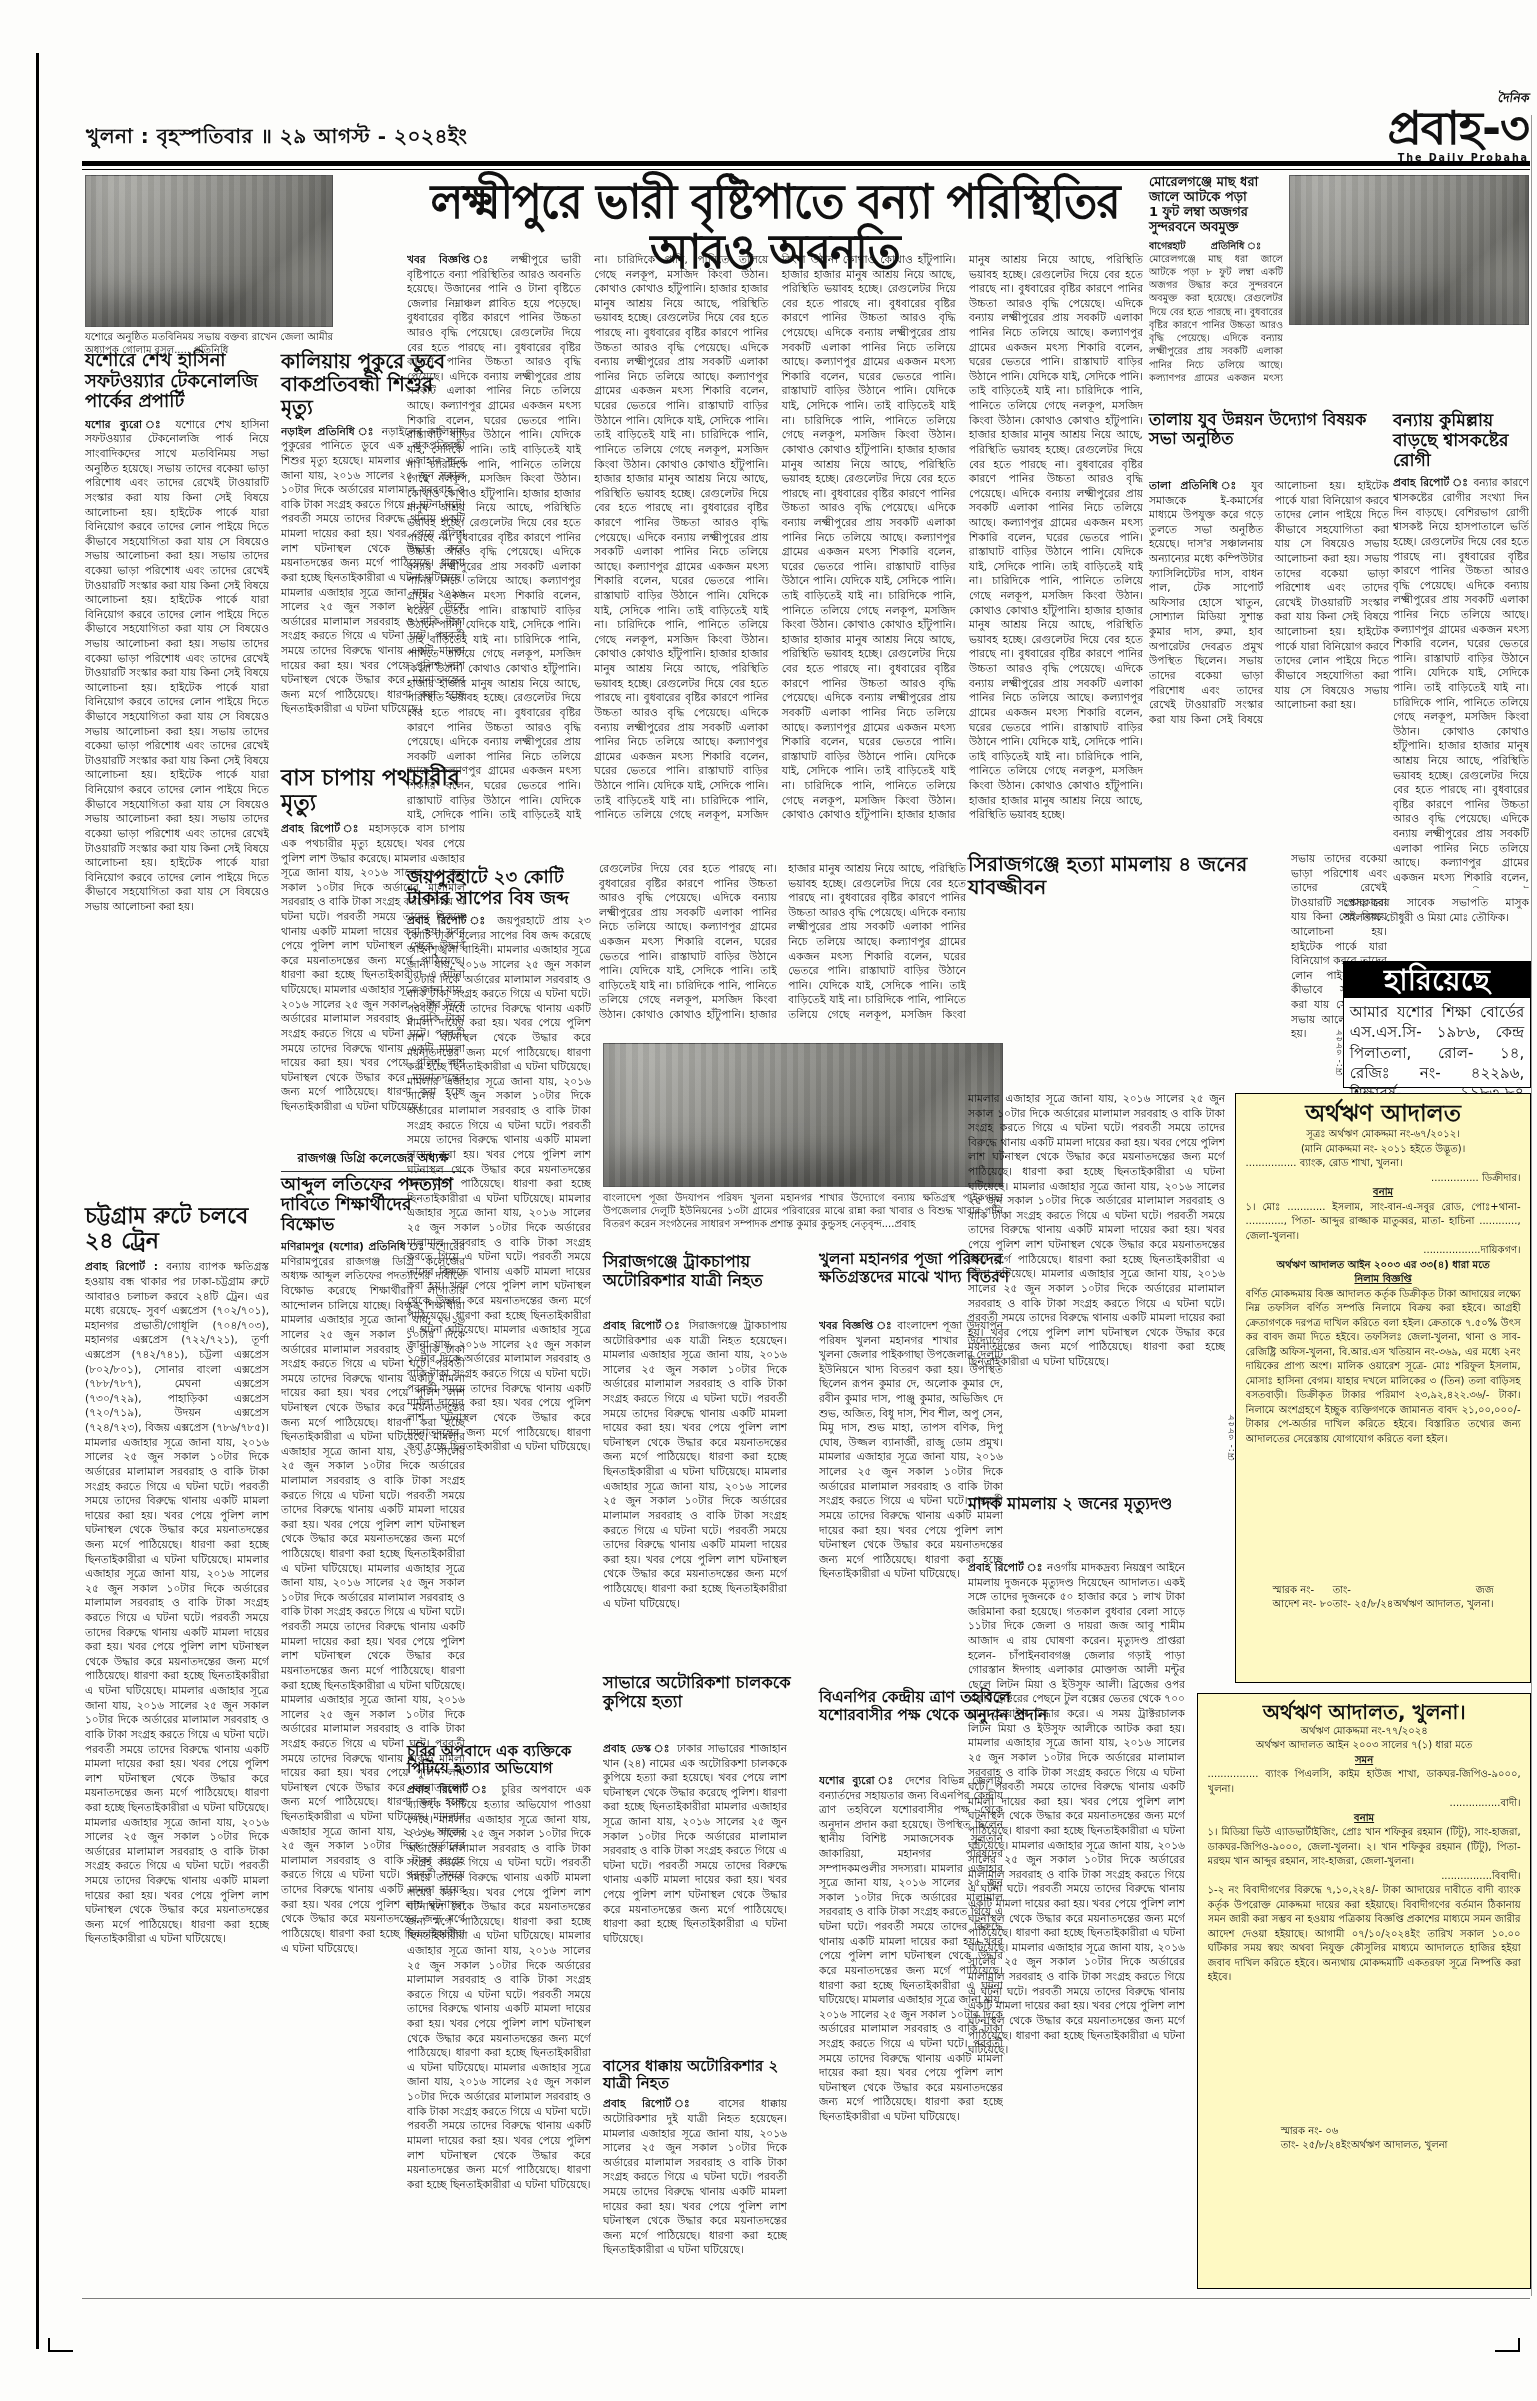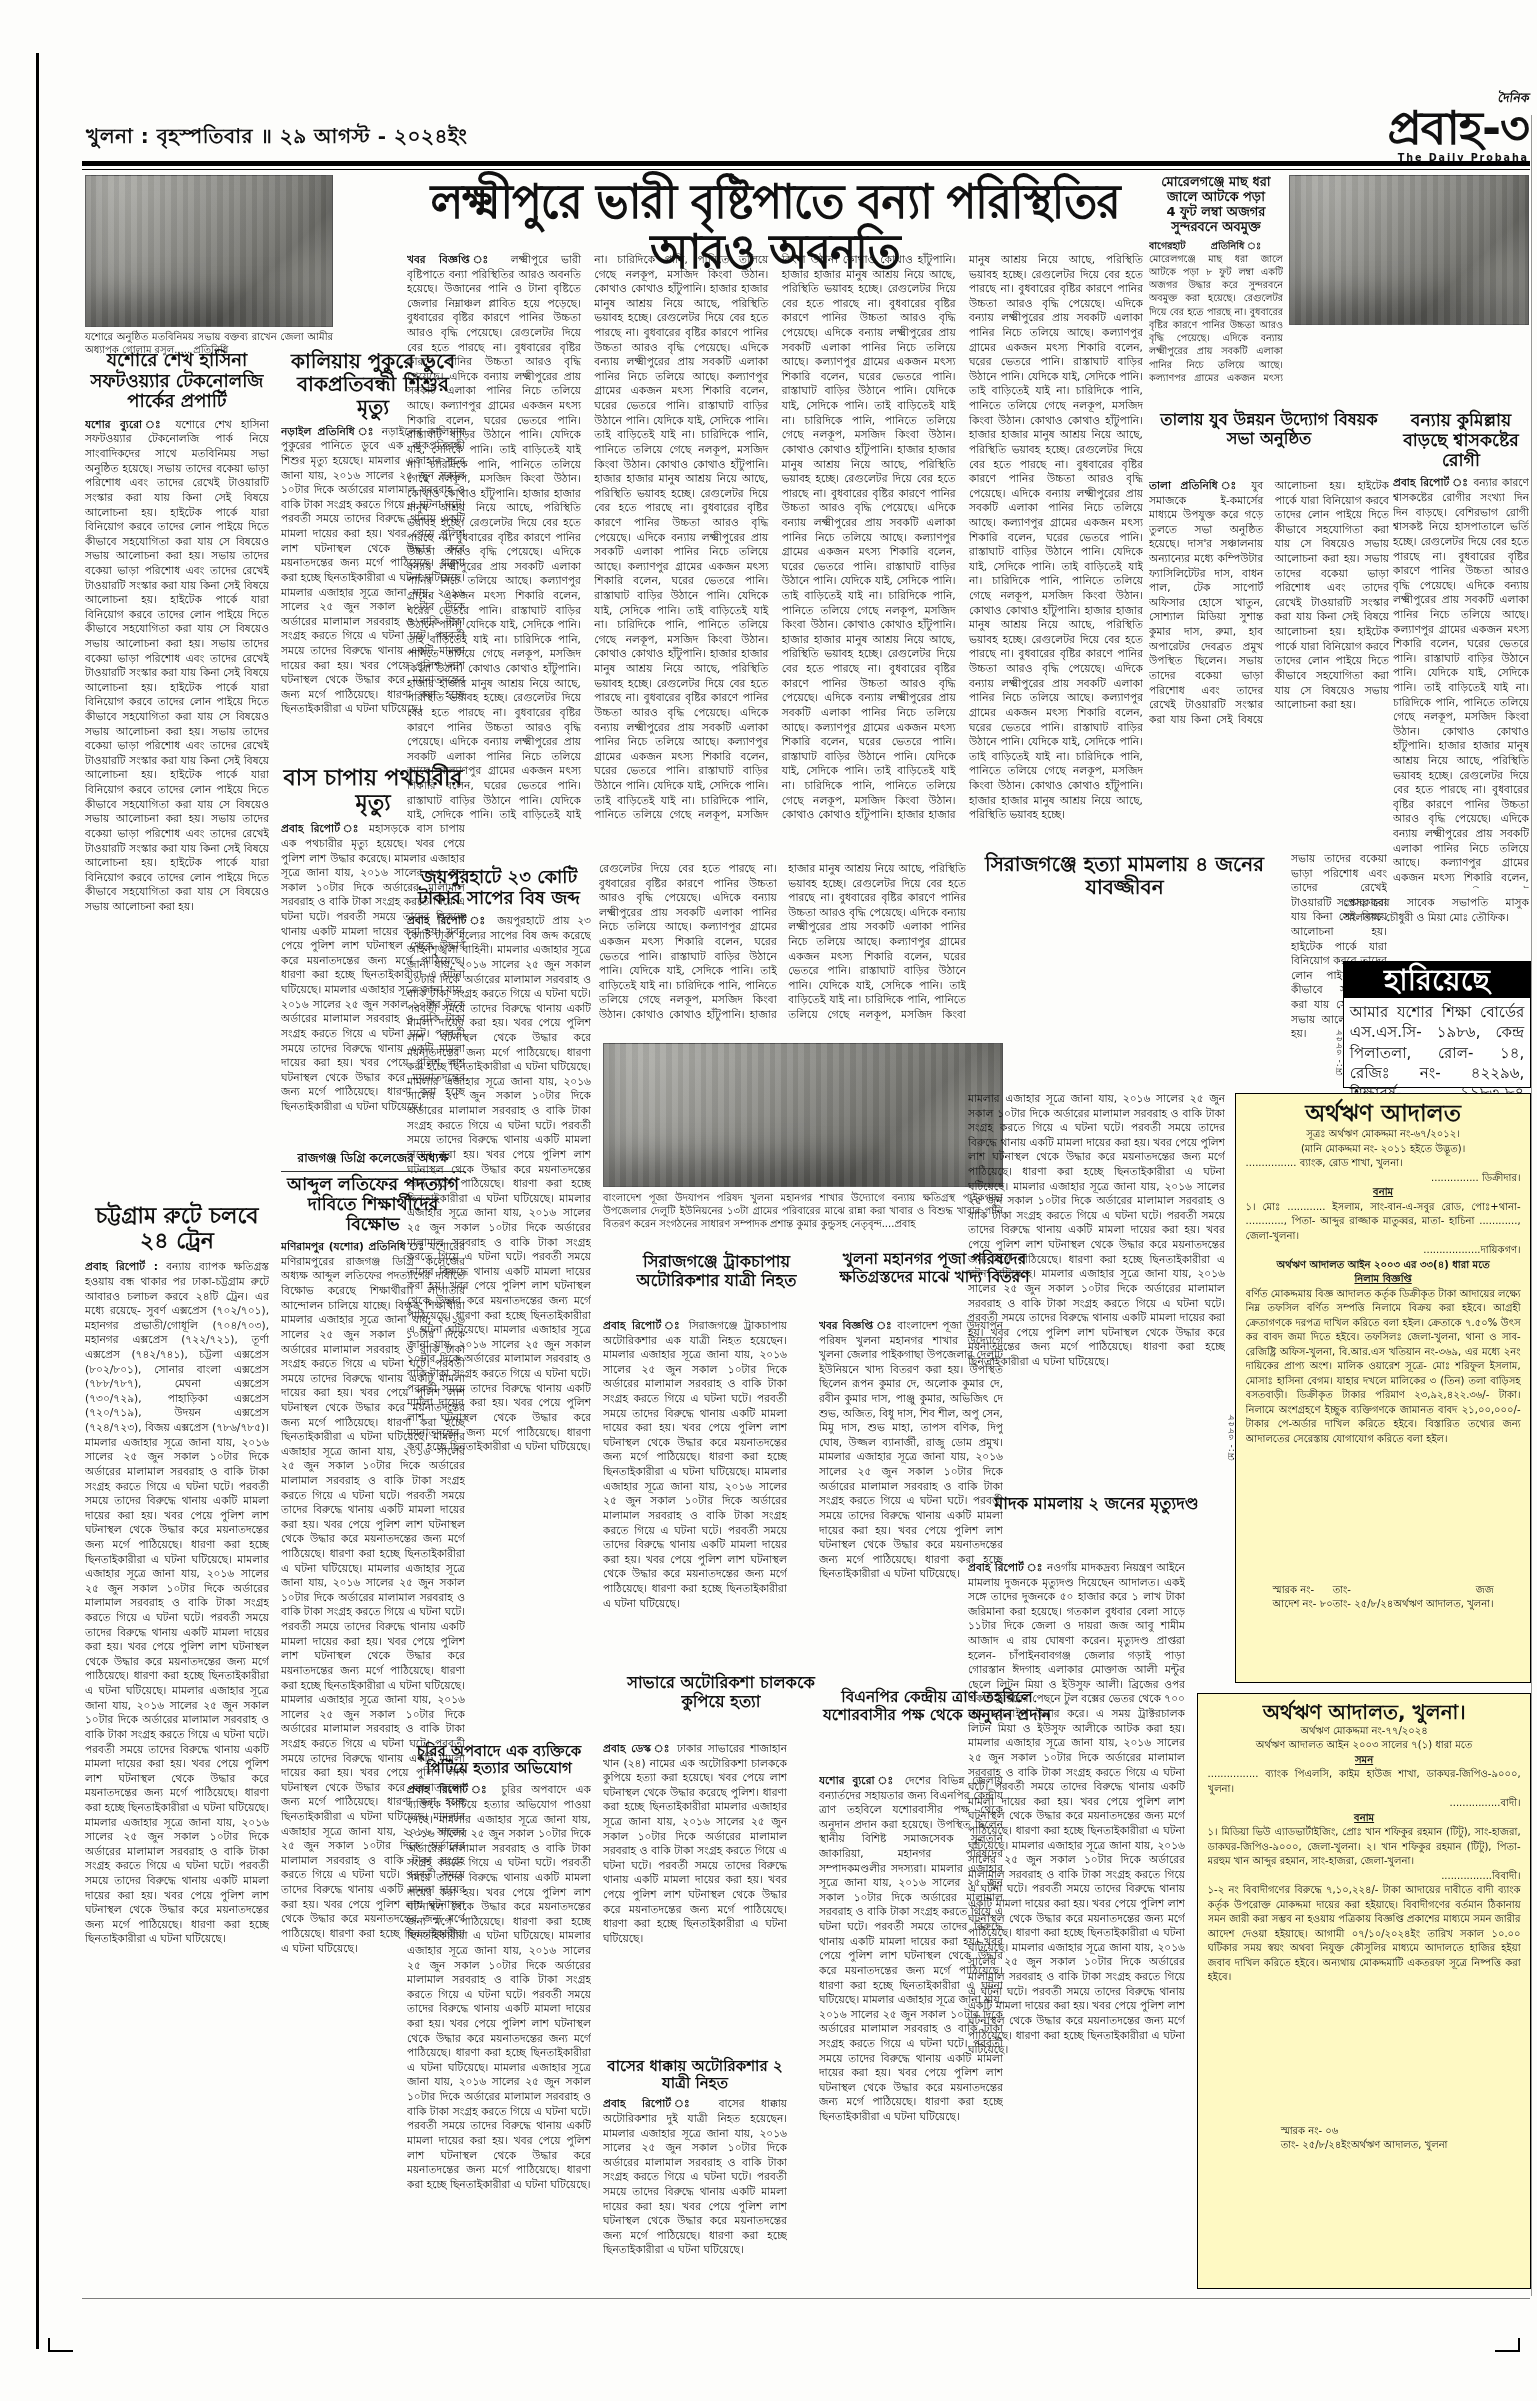--- a/index.html
+++ b/index.html
@@ -11,21 +11,21 @@
   .mast{display:flex;flex-direction:column;align-items:flex-end;line-height:1;}
   .mast .pre{font-size:12.5px;font-weight:bold;transform:skewX(-8deg);}
   .mast .big{font-size:46px;font-weight:800;letter-spacing:-1px;}
   .mast .eng{font-size:9.6px;font-weight:bold;letter-spacing:1.9px;margin-top:2.9px;}
   .photo{background:linear-gradient(135deg,#b9b9b4 0%,#8f8f8a 40%,#6f6f6a 70%,#a5a59f 100%);
          box-shadow:inset 0 0 0 1px #555, inset 0 -27px 38px rgba(0,0,0,.35);}
   .photo::after{content:"";position:absolute;inset:0;
          background:repeating-linear-gradient(90deg,rgba(255,255,255,.06) 0 5.8px,rgba(0,0,0,.05) 5.8px 11.5px);}
   .cap{font-size:10px;line-height:1.3;text-align:justify;font-weight:500;}
   .h1{font-weight:800;text-align:center;font-size:44px;line-height:1.05;letter-spacing:-1px;transform:scaleY(1.08);}
-  .h2{font-weight:800;text-align:center;line-height:1.15;}
+  .h2{font-weight:800;text-align:left;line-height:1.15;}
   .kick{font-weight:700;text-align:center;font-size:12px;border-bottom:1px solid #333;padding-bottom:1.9px;margin-bottom:2.9px;}
   .body{font-size:10.6px;line-height:1.38;text-align:justify;overflow:hidden;}
   .body b{font-weight:800;}
   .cols2{column-count:2;column-gap:11.5px;}
   .cols4{column-count:4;column-gap:13.4px;}
   .lostbox{border:1.9px solid #000;background:#fff;}
   .lostbox .bar{background:#000;color:#fff;text-align:center;font-weight:800;font-size:29px;line-height:1.25;}
   .lostbox .txt{font-size:15px;line-height:1.35;padding:3.8px 5.8px;text-align:justify;}
   .notice{border:1.9px solid #000;background:#fef9c3;padding:5.8px 9.6px;font-size:10px;line-height:1.45;}
   .notice .nh{font-weight:800;text-align:center;font-size:23px;line-height:1.2;}
@@ -66,21 +66,21 @@
     <b>খবর বিজ্ঞপ্তি ঃ</b>
     <span>লক্ষ্মীপুরে ভারী বৃষ্টিপাতে বন্যা পরিস্থিতির আরও অবনতি হয়েছে। উজানের পানি ও টানা বৃষ্টিতে জেলার নিম্নাঞ্চল প্লাবিত হয়ে পড়েছে। বুধবারের বৃষ্টির কারণে পানির উচ্চতা আরও বৃদ্ধি পেয়েছে।</span> <span>রেগুলেটর দিয়ে বের হতে পারছে না। বুধবারের বৃষ্টির কারণে পানির উচ্চতা আরও বৃদ্ধি পেয়েছে। এদিকে বন্যায় লক্ষ্মীপুরের প্রায় সবকটি এলাকা পানির নিচে তলিয়ে আছে। কল্যাণপুর গ্রামের একজন মৎস্য শিকারি বলেন, ঘরের ভেতরে পানি। রাস্তাঘাট বাড়ির উঠানে পানি। যেদিকে যাই, সেদিকে পানি। তাই বাড়িতেই যাই না। চারিদিকে পানি, পানিতে তলিয়ে গেছে নলকূপ, মসজিদ কিংবা উঠান। কোথাও কোথাও হাঁটুপানি। হাজার হাজার মানুষ আশ্রয় নিয়ে আছে, পরিস্থিতি ভয়াবহ হচ্ছে। রেগুলেটর দিয়ে বের হতে পারছে না। বুধবারের বৃষ্টির কারণে পানির উচ্চতা আরও বৃদ্ধি পেয়েছে। এদিকে বন্যায় লক্ষ্মীপুরের প্রায় সবকটি এলাকা পানির নিচে তলিয়ে আছে। কল্যাণপুর গ্রামের একজন মৎস্য শিকারি বলেন, ঘরের ভেতরে পানি। রাস্তাঘাট বাড়ির উঠানে পানি। যেদিকে যাই, সেদিকে পানি। তাই বাড়িতেই যাই না। চারিদিকে পানি, পানিতে তলিয়ে গেছে নলকূপ, মসজিদ কিংবা উঠান। কোথাও কোথাও হাঁটুপানি। হাজার হাজার মানুষ আশ্রয় নিয়ে আছে, পরিস্থিতি ভয়াবহ হচ্ছে। রেগুলেটর দিয়ে বের হতে পারছে না। বুধবারের বৃষ্টির কারণে পানির উচ্চতা আরও বৃদ্ধি পেয়েছে। এদিকে বন্যায় লক্ষ্মীপুরের প্রায় সবকটি এলাকা পানির নিচে তলিয়ে আছে। কল্যাণপুর গ্রামের একজন মৎস্য শিকারি বলেন, ঘরের ভেতরে পানি। রাস্তাঘাট বাড়ির উঠানে পানি। যেদিকে যাই, সেদিকে পানি। তাই বাড়িতেই যাই না। চারিদিকে পানি, পানিতে তলিয়ে গেছে নলকূপ, মসজিদ কিংবা উঠান। কোথাও কোথাও হাঁটুপানি। হাজার হাজার মানুষ আশ্রয় নিয়ে আছে, পরিস্থিতি ভয়াবহ হচ্ছে। রেগুলেটর দিয়ে বের হতে পারছে না। বুধবারের বৃষ্টির কারণে পানির উচ্চতা আরও বৃদ্ধি পেয়েছে। এদিকে বন্যায় লক্ষ্মীপুরের প্রায় সবকটি এলাকা পানির নিচে তলিয়ে আছে। কল্যাণপুর গ্রামের একজন মৎস্য শিকারি বলেন, ঘরের ভেতরে পানি। রাস্তাঘাট বাড়ির উঠানে পানি। যেদিকে যাই, সেদিকে পানি। তাই বাড়িতেই যাই না। চারিদিকে পানি, পানিতে তলিয়ে গেছে নলকূপ, মসজিদ কিংবা উঠান। কোথাও কোথাও হাঁটুপানি। হাজার হাজার মানুষ আশ্রয় নিয়ে আছে, পরিস্থিতি ভয়াবহ হচ্ছে। রেগুলেটর দিয়ে বের হতে পারছে না। বুধবারের বৃষ্টির কারণে পানির উচ্চতা আরও বৃদ্ধি পেয়েছে। এদিকে বন্যায় লক্ষ্মীপুরের প্রায় সবকটি এলাকা পানির নিচে তলিয়ে আছে। কল্যাণপুর গ্রামের একজন মৎস্য শিকারি বলেন, ঘরের ভেতরে পানি। রাস্তাঘাট বাড়ির উঠানে পানি। যেদিকে যাই, সেদিকে পানি। তাই বাড়িতেই যাই না। চারিদিকে পানি, পানিতে তলিয়ে গেছে নলকূপ, মসজিদ কিংবা উঠান। কোথাও কোথাও হাঁটুপানি। হাজার হাজার মানুষ আশ্রয় নিয়ে আছে, পরিস্থিতি ভয়াবহ হচ্ছে। রেগুলেটর দিয়ে বের হতে পারছে না। বুধবারের বৃষ্টির কারণে পানির উচ্চতা আরও বৃদ্ধি পেয়েছে। এদিকে বন্যায় লক্ষ্মীপুরের প্রায় সবকটি এলাকা পানির নিচে তলিয়ে আছে। কল্যাণপুর গ্রামের একজন মৎস্য শিকারি বলেন, ঘরের ভেতরে পানি। রাস্তাঘাট বাড়ির উঠানে পানি। যেদিকে যাই, সেদিকে পানি। তাই বাড়িতেই যাই না। চারিদিকে পানি, পানিতে তলিয়ে গেছে নলকূপ, মসজিদ কিংবা উঠান। কোথাও কোথাও হাঁটুপানি। হাজার হাজার মানুষ আশ্রয় নিয়ে আছে, পরিস্থিতি ভয়াবহ হচ্ছে। রেগুলেটর দিয়ে বের হতে পারছে না। বুধবারের বৃষ্টির কারণে পানির উচ্চতা আরও বৃদ্ধি পেয়েছে। এদিকে বন্যায় লক্ষ্মীপুরের প্রায় সবকটি এলাকা পানির নিচে তলিয়ে আছে। কল্যাণপুর গ্রামের একজন মৎস্য শিকারি বলেন, ঘরের ভেতরে পানি। রাস্তাঘাট বাড়ির উঠানে পানি। যেদিকে যাই, সেদিকে পানি। তাই বাড়িতেই যাই না। চারিদিকে পানি, পানিতে তলিয়ে গেছে নলকূপ, মসজিদ কিংবা উঠান। কোথাও কোথাও হাঁটুপানি। হাজার হাজার মানুষ আশ্রয় নিয়ে আছে, পরিস্থিতি ভয়াবহ হচ্ছে। রেগুলেটর দিয়ে বের হতে পারছে না। বুধবারের বৃষ্টির কারণে পানির উচ্চতা আরও বৃদ্ধি পেয়েছে। এদিকে বন্যায় লক্ষ্মীপুরের প্রায় সবকটি এলাকা পানির নিচে তলিয়ে আছে। কল্যাণপুর গ্রামের একজন মৎস্য শিকারি বলেন, ঘরের ভেতরে পানি। রাস্তাঘাট বাড়ির উঠানে পানি। যেদিকে যাই, সেদিকে পানি। তাই বাড়িতেই যাই না। চারিদিকে পানি, পানিতে তলিয়ে গেছে নলকূপ, মসজিদ কিংবা উঠান। কোথাও কোথাও হাঁটুপানি। হাজার হাজার মানুষ আশ্রয় নিয়ে আছে, পরিস্থিতি ভয়াবহ হচ্ছে। রেগুলেটর দিয়ে বের হতে পারছে না। বুধবারের বৃষ্টির কারণে পানির উচ্চতা আরও বৃদ্ধি পেয়েছে। এদিকে বন্যায় লক্ষ্মীপুরের প্রায় সবকটি এলাকা পানির নিচে তলিয়ে আছে। কল্যাণপুর গ্রামের একজন মৎস্য শিকারি বলেন, ঘরের ভেতরে পানি। রাস্তাঘাট বাড়ির উঠানে পানি। যেদিকে যাই, সেদিকে পানি। তাই বাড়িতেই যাই না। চারিদিকে পানি, পানিতে তলিয়ে গেছে নলকূপ, মসজিদ কিংবা উঠান। কোথাও কোথাও হাঁটুপানি। হাজার হাজার মানুষ আশ্রয় নিয়ে আছে, পরিস্থিতি ভয়াবহ হচ্ছে। রেগুলেটর দিয়ে বের হতে পারছে না। বুধবারের বৃষ্টির কারণে পানির উচ্চতা আরও বৃদ্ধি পেয়েছে। এদিকে বন্যায় লক্ষ্মীপুরের প্রায় সবকটি এলাকা পানির নিচে তলিয়ে আছে। কল্যাণপুর গ্রামের একজন মৎস্য শিকারি বলেন, ঘরের ভেতরে পানি। রাস্তাঘাট বাড়ির উঠানে পানি। যেদিকে যাই, সেদিকে পানি। তাই বাড়িতেই যাই না। চারিদিকে পানি, পানিতে তলিয়ে গেছে নলকূপ, মসজিদ কিংবা উঠান। কোথাও কোথাও হাঁটুপানি। হাজার হাজার মানুষ আশ্রয় নিয়ে আছে, পরিস্থিতি ভয়াবহ হচ্ছে। রেগুলেটর দিয়ে বের হতে পারছে না। বুধবারের বৃষ্টির কারণে পানির উচ্চতা আরও বৃদ্ধি পেয়েছে। এদিকে বন্যায় লক্ষ্মীপুরের প্রায় সবকটি এলাকা পানির নিচে তলিয়ে আছে। কল্যাণপুর গ্রামের একজন মৎস্য শিকারি বলেন, ঘরের ভেতরে পানি। রাস্তাঘাট বাড়ির উঠানে পানি। যেদিকে যাই, সেদিকে পানি। তাই বাড়িতেই যাই না। চারিদিকে পানি, পানিতে তলিয়ে গেছে নলকূপ, মসজিদ কিংবা উঠান। কোথাও কোথাও হাঁটুপানি। হাজার হাজার মানুষ আশ্রয় নিয়ে আছে, পরিস্থিতি ভয়াবহ হচ্ছে। রেগুলেটর দিয়ে বের হতে পারছে না। বুধবারের বৃষ্টির কারণে পানির উচ্চতা আরও বৃদ্ধি পেয়েছে। এদিকে বন্যায় লক্ষ্মীপুরের প্রায় সবকটি এলাকা পানির নিচে তলিয়ে আছে। কল্যাণপুর গ্রামের একজন মৎস্য শিকারি বলেন, ঘরের ভেতরে পানি। রাস্তাঘাট বাড়ির উঠানে পানি। যেদিকে যাই, সেদিকে পানি। তাই বাড়িতেই যাই না। চারিদিকে পানি, পানিতে তলিয়ে গেছে নলকূপ, মসজিদ কিংবা উঠান। কোথাও কোথাও হাঁটুপানি। হাজার হাজার মানুষ আশ্রয় নিয়ে আছে, পরিস্থিতি ভয়াবহ হচ্ছে।</span>
   </div>
   <div class="abs body cols2" style="left:599px;top:861px;width:367px;height:175px;">
     <span>রেগুলেটর দিয়ে বের হতে পারছে না। বুধবারের বৃষ্টির কারণে পানির উচ্চতা আরও বৃদ্ধি পেয়েছে। এদিকে বন্যায় লক্ষ্মীপুরের প্রায় সবকটি এলাকা পানির নিচে তলিয়ে আছে। কল্যাণপুর গ্রামের একজন মৎস্য শিকারি বলেন, ঘরের ভেতরে পানি। রাস্তাঘাট বাড়ির উঠানে পানি। যেদিকে যাই, সেদিকে পানি। তাই বাড়িতেই যাই না। চারিদিকে পানি, পানিতে তলিয়ে গেছে নলকূপ, মসজিদ কিংবা উঠান। কোথাও কোথাও হাঁটুপানি। হাজার হাজার মানুষ আশ্রয় নিয়ে আছে, পরিস্থিতি ভয়াবহ হচ্ছে। রেগুলেটর দিয়ে বের হতে পারছে না। বুধবারের বৃষ্টির কারণে পানির উচ্চতা আরও বৃদ্ধি পেয়েছে। এদিকে বন্যায় লক্ষ্মীপুরের প্রায় সবকটি এলাকা পানির নিচে তলিয়ে আছে। কল্যাণপুর গ্রামের একজন মৎস্য শিকারি বলেন, ঘরের ভেতরে পানি। রাস্তাঘাট বাড়ির উঠানে পানি। যেদিকে যাই, সেদিকে পানি। তাই বাড়িতেই যাই না। চারিদিকে পানি, পানিতে তলিয়ে গেছে নলকূপ, মসজিদ কিংবা উঠান। কোথাও কোথাও হাঁটুপানি। হাজার হাজার মানুষ আশ্রয় নিয়ে আছে, পরিস্থিতি ভয়াবহ হচ্ছে।</span>
   </div>
 
   <div class="abs" style="left:1149px;top:175px;width:134px;">
     <div class="h2" style="font-size:13px;">
       <div>মোরেলগঞ্জে মাছ ধরা জালে আটকে পড়া</div>
-        <div>4 ফুট লম্বা অজগর সুন্দরবনে অবমুক্ত</div>
+        <div>1 ফুট লম্বা অজগর সুন্দরবনে অবমুক্ত</div>
     </div>
     <div class="body" style="height:142px;margin-top:3.8px;font-size:9.6px;">
       <b>বাগেরহাট প্রতিনিধি ঃ</b> <span>মোরেলগঞ্জে মাছ ধরা জালে আটকে পড়া ৮ ফুট লম্বা একটি অজগর উদ্ধার করে সুন্দরবনে অবমুক্ত করা হয়েছে।</span> <span>রেগুলেটর দিয়ে বের হতে পারছে না। বুধবারের বৃষ্টির কারণে পানির উচ্চতা আরও বৃদ্ধি পেয়েছে। এদিকে বন্যায় লক্ষ্মীপুরের প্রায় সবকটি এলাকা পানির নিচে তলিয়ে আছে। কল্যাণপুর গ্রামের একজন মৎস্য শিকারি বলেন, ঘরের ভেতরে পানি। রাস্তাঘাট বাড়ির উঠানে পানি। যেদিকে যাই, সেদিকে পানি। তাই বাড়িতেই যাই না। চারিদিকে পানি, পানিতে তলিয়ে গেছে নলকূপ, মসজিদ কিংবা উঠান। কোথাও কোথাও হাঁটুপানি। হাজার হাজার মানুষ আশ্রয় নিয়ে আছে, পরিস্থিতি ভয়াবহ হচ্ছে।</span>
     </div>
   </div>
 
   <div class="abs photo" style="left:1289px;top:175px;width:240px;height:150px;"></div>
 
   <div class="abs" style="left:85px;top:350px;width:184px;">
     <div class="h2" style="font-size:18px;">যশোরে শেখ হাসিনা সফটওয়্যার টেকনোলজি পার্কের প্রপার্টি</div>

